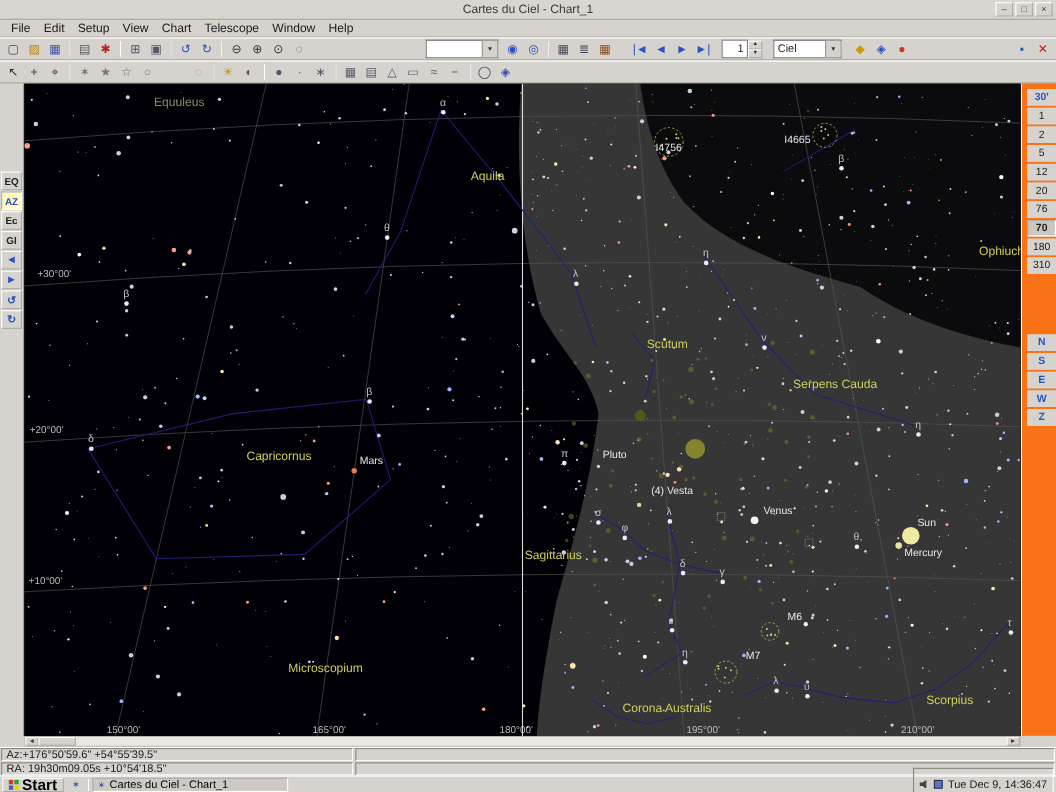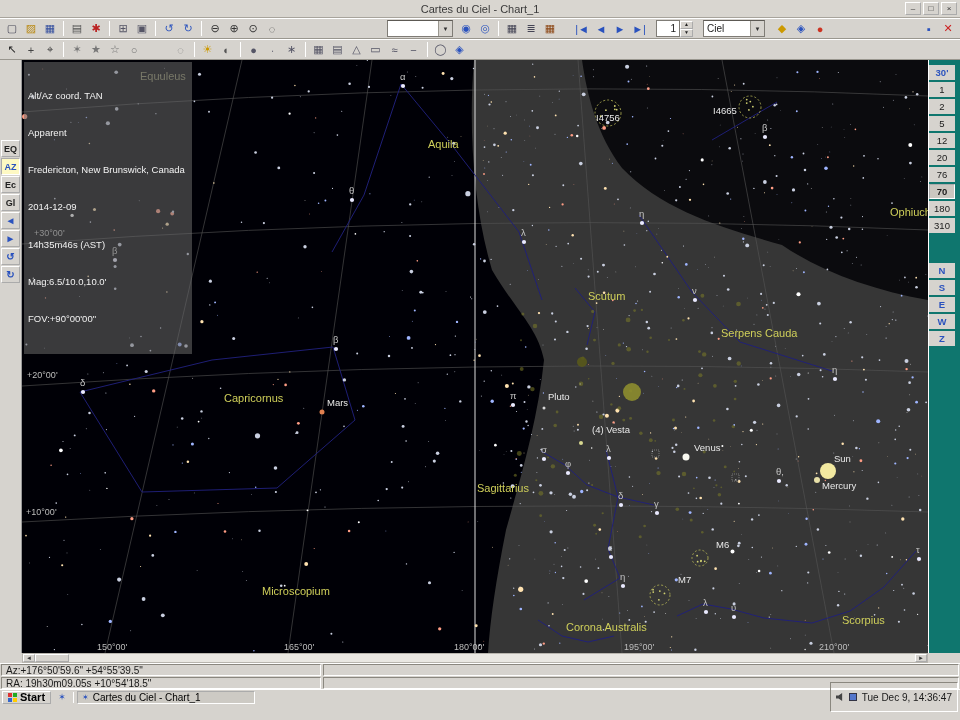--- a/index.html
+++ b/index.html
@@ -33,21 +33,21 @@
   
   .main { height:593px; display:flex; }
   .leftbar { width:22px; background:#d6d3ce; border-right:1px solid #999; display:flex; flex-direction:column; align-items:center; padding-top:3px; gap:1px; }
   .sbtn { width:19px; height:17px; font-size:9px; font-weight:bold; display:flex; align-items:center; justify-content:center; background:#d6d3ce; border:1px outset #fff; color:#222; font-family:inherit; }
   .sbtn.blue { color:#2a52be; font-size:10px; }
   .sbtn.active { border:1px inset #fff; color:#2a52be; background:#fef9c3; }
   .chart-area { position:relative; flex:1; background:#000; overflow:hidden; }
   .chart-area svg { display:block; width:100%; height:100%; }
   svg text { font-family:"Liberation Sans", sans-serif; }
   .infobox { position:absolute; left:2px; top:2px; background:rgba(105,105,105,0.55); color:#f2f2f2; font-size:9.5px; line-height:12.4px; padding:3px 7px 4px 4px; white-space:pre; pointer-events:none; }
-  .rightbar { width:32px; background:#0f766e; border-left:1px solid #fff; display:flex; flex-direction:column; align-items:flex-start; padding-top:5px; }
+  .rightbar { width:32px; background:#f97316; border-left:1px solid #fff; display:flex; flex-direction:column; align-items:flex-end; padding-top:5px;gap:25px; }
   .fov-list, .compass-list { display:flex; flex-direction:column; gap:2px; align-items:center; }
   .compass-list { margin-top:30px; }
   .fbtn { width:26px; height:15px; font-size:9.5px; display:flex; align-items:center; justify-content:center; background:#d6d3ce; border:1px solid #d6d3ce; color:#1a1a1a; font-family:inherit; }
   .fbtn.blue { color:#2a52be; font-weight:bold; }
   .fbtn.active { border:1px inset #fff; background:#cac7c0; font-weight:bold; }
 
   
   .hscroll-row { height:10px; display:flex; background:#d6d3ce; }
   .hs-spacer-l { width:22px; } .hs-spacer-r { width:32px; }
   .hscroll { flex:1; display:flex; background:#e9e7e2; border:1px solid #b8b5ae; }
@@ -57,21 +57,21 @@
 
   
   .statusbar { height:26px; background:#d6d3ce; border-top:1px solid #fff; display:flex; flex-direction:column; justify-content:center; gap:1px; padding:1px; }
   .srow { display:flex; gap:2px; height:12px; }
   .scell { border:1px solid; border-color:#8a877f #fff #fff #8a877f; font-size:10px; display:flex; align-items:center; padding:0 4px; white-space:nowrap; overflow:hidden; }
   .scell.c1 { width:320px; }
   .scell.c2 { flex:1; }
 
   
   .taskbar { height:15px; background:#d6d3ce; border-top:1px solid #fff; display:flex; align-items:center; gap:3px; padding:0 2px; }
-  .startbtn { height:13px; display:flex; align-items:center; gap:3px; padding:0 5px; font-size:11px; font-weight:bold; background:#d6d3ce; border:1px outset #fff; font-family:inherit; }
+  .startbtn { height:13px; display:flex; align-items:center; gap:3px; padding:0 5px; font-size:14px; font-weight:bold; background:#d6d3ce; border:1px outset #fff; font-family:inherit; }
   .startlogo { width:9px; height:9px; display:inline-block;
     background-image:linear-gradient(#d33,#d33),linear-gradient(#2a2,#2a2),linear-gradient(#36c,#36c),linear-gradient(#fc0,#fc0);
     background-size:4px 4px; background-position:0 0,5px 0,0 5px,5px 5px; background-repeat:no-repeat; }
   .qlaunch { width:16px; height:13px; display:flex; align-items:center; justify-content:center; font-size:9px; color:#2a52be; background:transparent; border:none; }
   .tb-divider { width:1px; height:11px; background:#8a877f; border-right:1px solid #fff; }
   .taskbtn { height:13px; width:178px; display:flex; align-items:center; gap:4px; padding:0 4px; font-size:10px; background:#cdcac4; border:1px inset #fff; overflow:hidden; white-space:nowrap; font-family:inherit; }
   .taskbtn .ticon { color:#2a52be; font-size:8px; }
   .tray { margin-left:auto; height:13px; display:flex; align-items:center; gap:5px; padding:14px 5px; border:1px solid; border-color:#8a877f #fff #fff #8a877f; font-size:10px; }
   .speaker { width:8px; height:8px; background:#444; clip-path:polygon(0 30%,35% 30%,80% 0,80% 100%,35% 70%,0 70%); display:inline-block; }
   .trayicon { width:8px; height:8px; background:#5577cc; border:1px solid #334; display:inline-block; }
@@ -83,20 +83,30 @@
 
   <div class="titlebar">
     <span class="title">Cartes du Ciel - Chart_1</span>
     <span class="winbtns">
       <button>–</button>
       <button>□</button>
       <button>×</button>
     </span>
   </div>
 
+  <div class="menubar" id="menu-items">
+      <span class="menu-item">File</span>
+      <span class="menu-item">Edit</span>
+      <span class="menu-item">Setup</span>
+      <span class="menu-item">View</span>
+      <span class="menu-item">Chart</span>
+      <span class="menu-item">Telescope</span>
+      <span class="menu-item">Window</span>
+      <span class="menu-item">Help</span>
+    </div>
 
   <div class="toolbar">
     <span id="tb1-g1" style="display:flex;align-items:center;gap:1px;">
         <button class="tbtn" style="color: rgb(68, 68, 85);">▢</button>
         <button class="tbtn" style="color: rgb(184, 134, 11);">▨</button>
         <button class="tbtn" style="color: rgb(51, 78, 158);">▦</button>
         <span class="tsep"></span>
         <button class="tbtn" style="color: rgb(85, 85, 85);">▤</button>
         <button class="tbtn" style="color: rgb(187, 34, 34);">✱</button>
         <span class="tsep"></span>
@@ -1331,29 +1341,20 @@
           <text x="894" y="493" font-size="9.5" fill="#c4c4c4">τ</text>
           <text x="12" y="176" font-size="9" fill="#bdbdbd">+30°00'</text>
           <text x="5" y="318" font-size="9" fill="#bdbdbd">+20°00'</text>
           <text x="4" y="455" font-size="9" fill="#bdbdbd">+10°00'</text>
           <text x="75" y="590" font-size="9" fill="#bdbdbd">150°00'</text>
           <text x="262" y="590" font-size="9" fill="#bdbdbd">165°00'</text>
           <text x="432" y="590" font-size="9" fill="#bdbdbd">180°00'</text>
           <text x="602" y="590" font-size="9" fill="#bdbdbd">195°00'</text>
           <text x="797" y="590" font-size="9" fill="#bdbdbd">210°00'</text>
         </svg>
-      <div class="infobox">
-        <div>Alt/Az coord. TAN</div>
-        <div>Apparent</div>
-        <div>Fredericton, New Brunswick, Canada</div>
-        <div>2014-12-09</div>
-        <div>14h35m46s (AST)</div>
-        <div>Mag:6.5/10.0,10.0'</div>
-        <div>FOV:+90°00'00"</div>
-      </div>
     </div>
 
     <div class="rightbar">
       <div class="fov-list" id="fov-list">
           <button class="fbtn blue">30'</button>
           <button class="fbtn">1</button>
           <button class="fbtn">2</button>
           <button class="fbtn">5</button>
           <button class="fbtn">12</button>
           <button class="fbtn">20</button>

